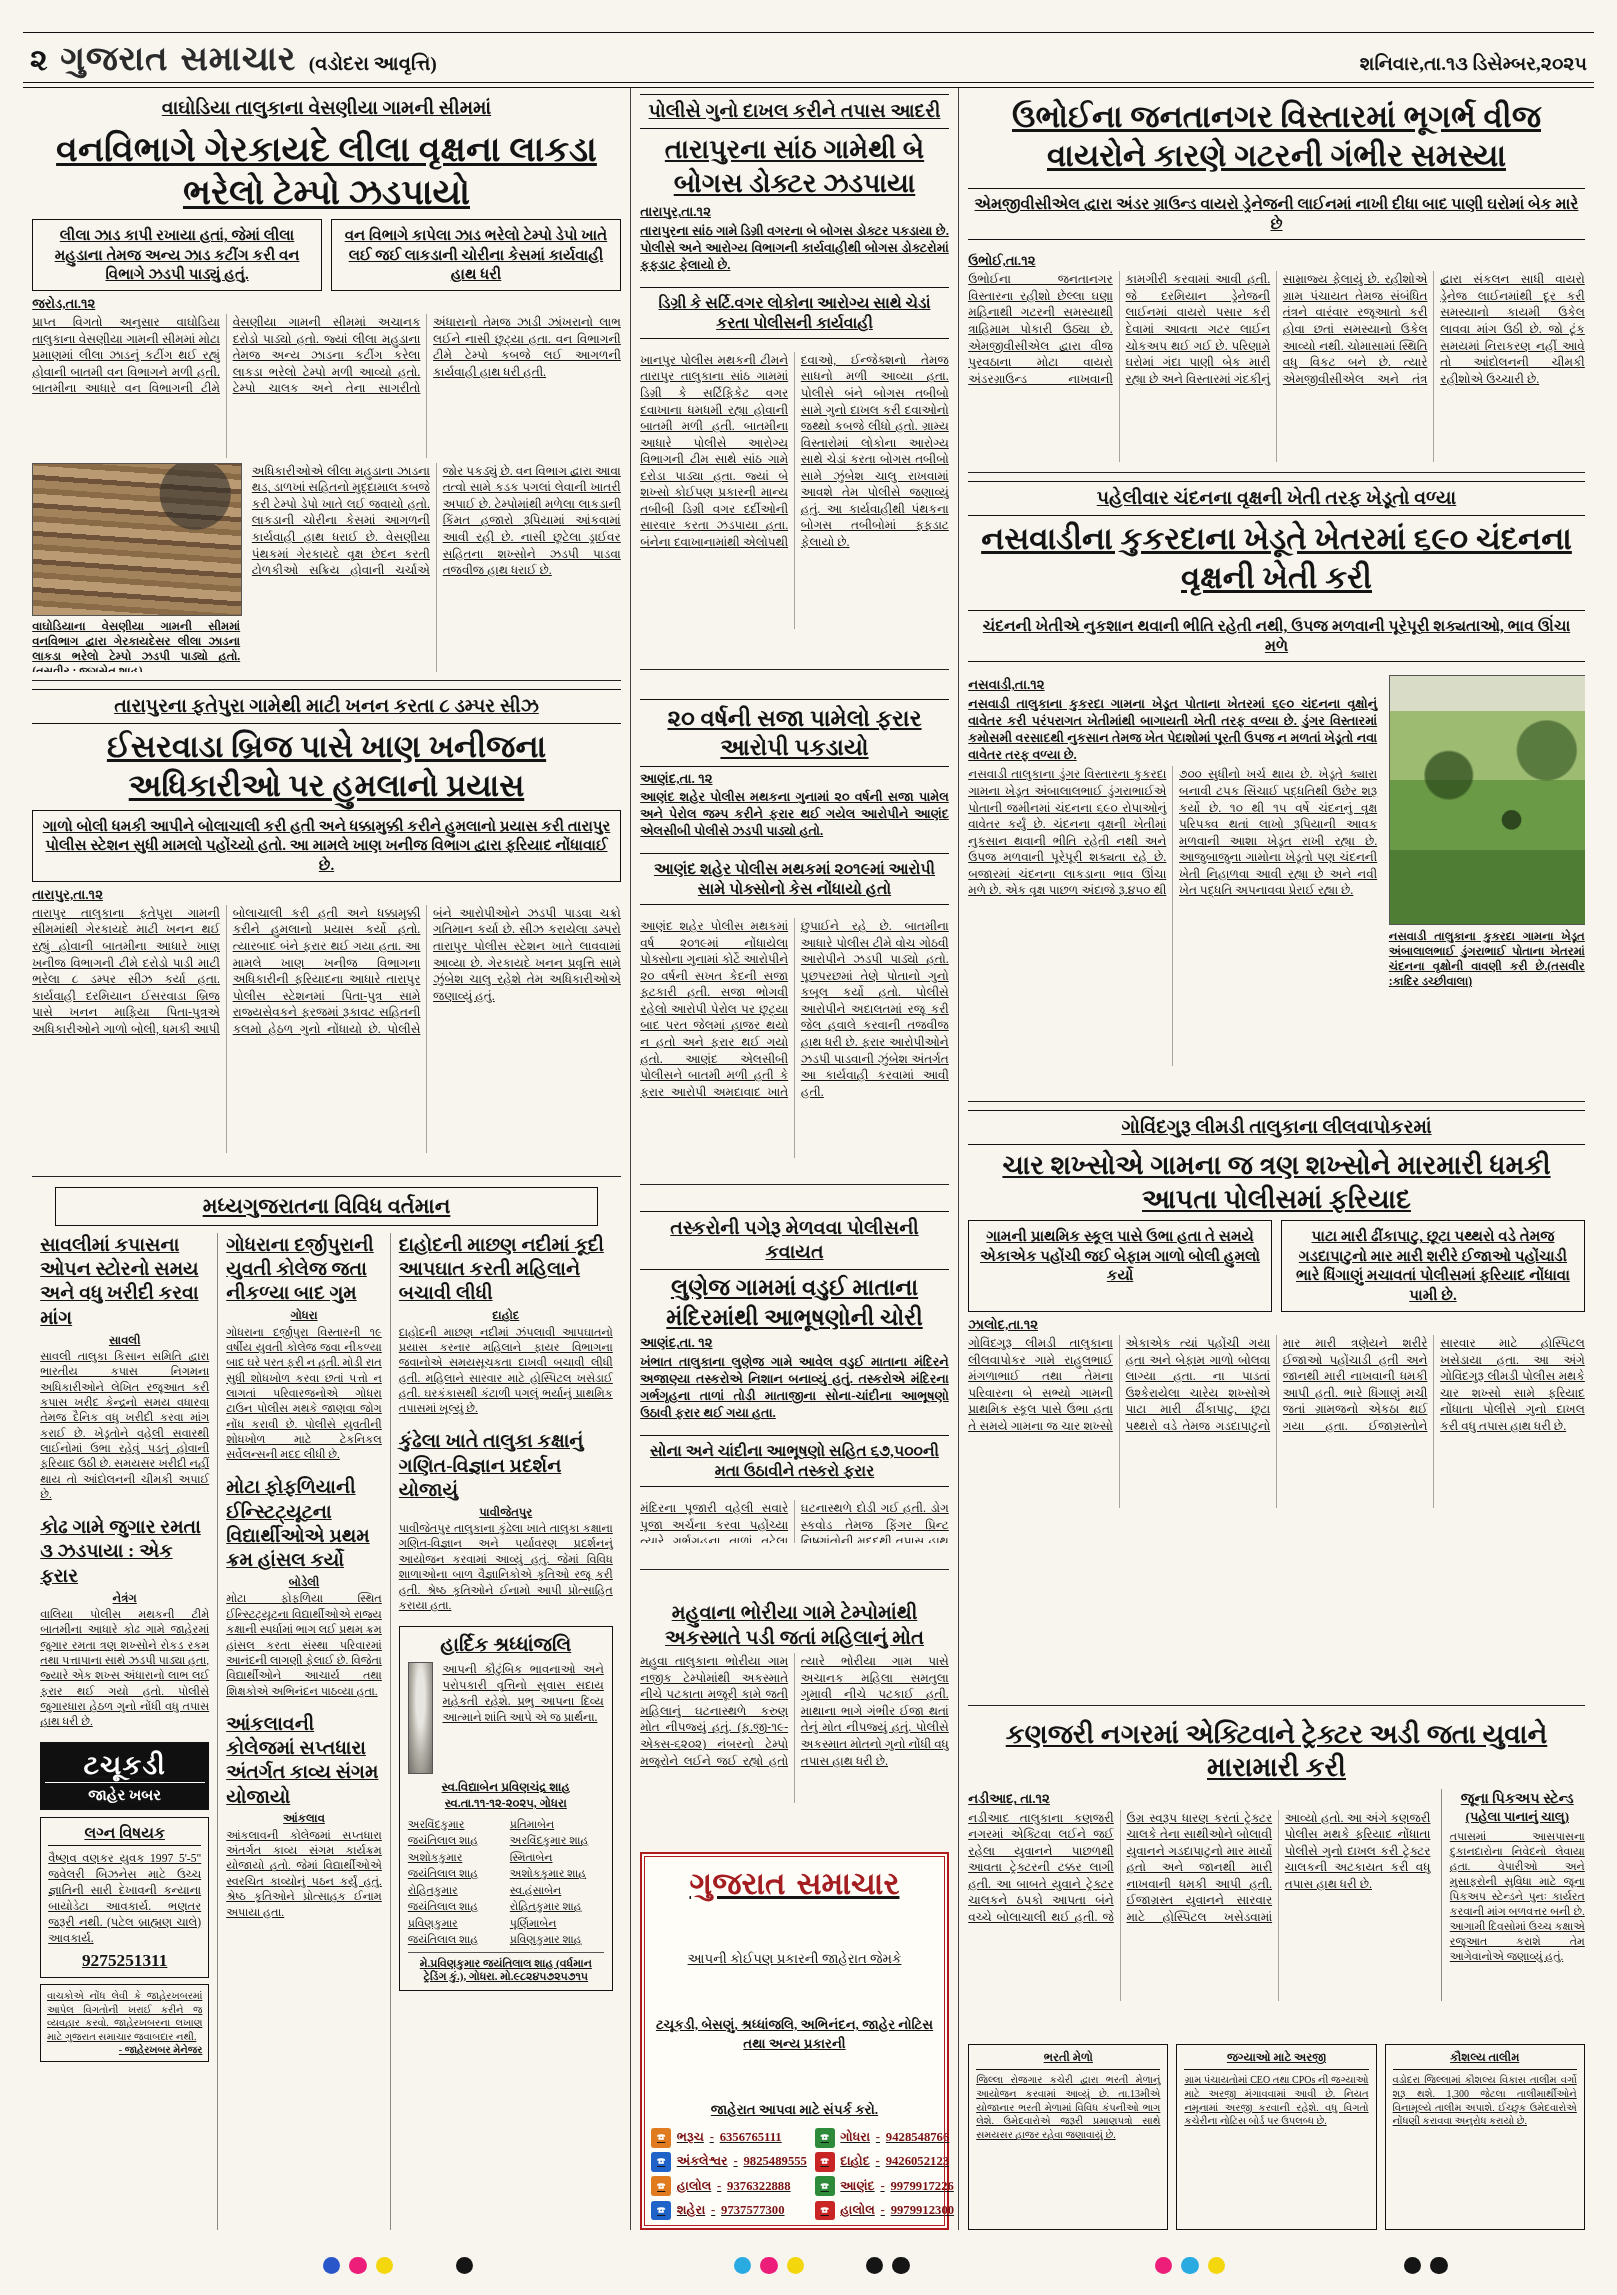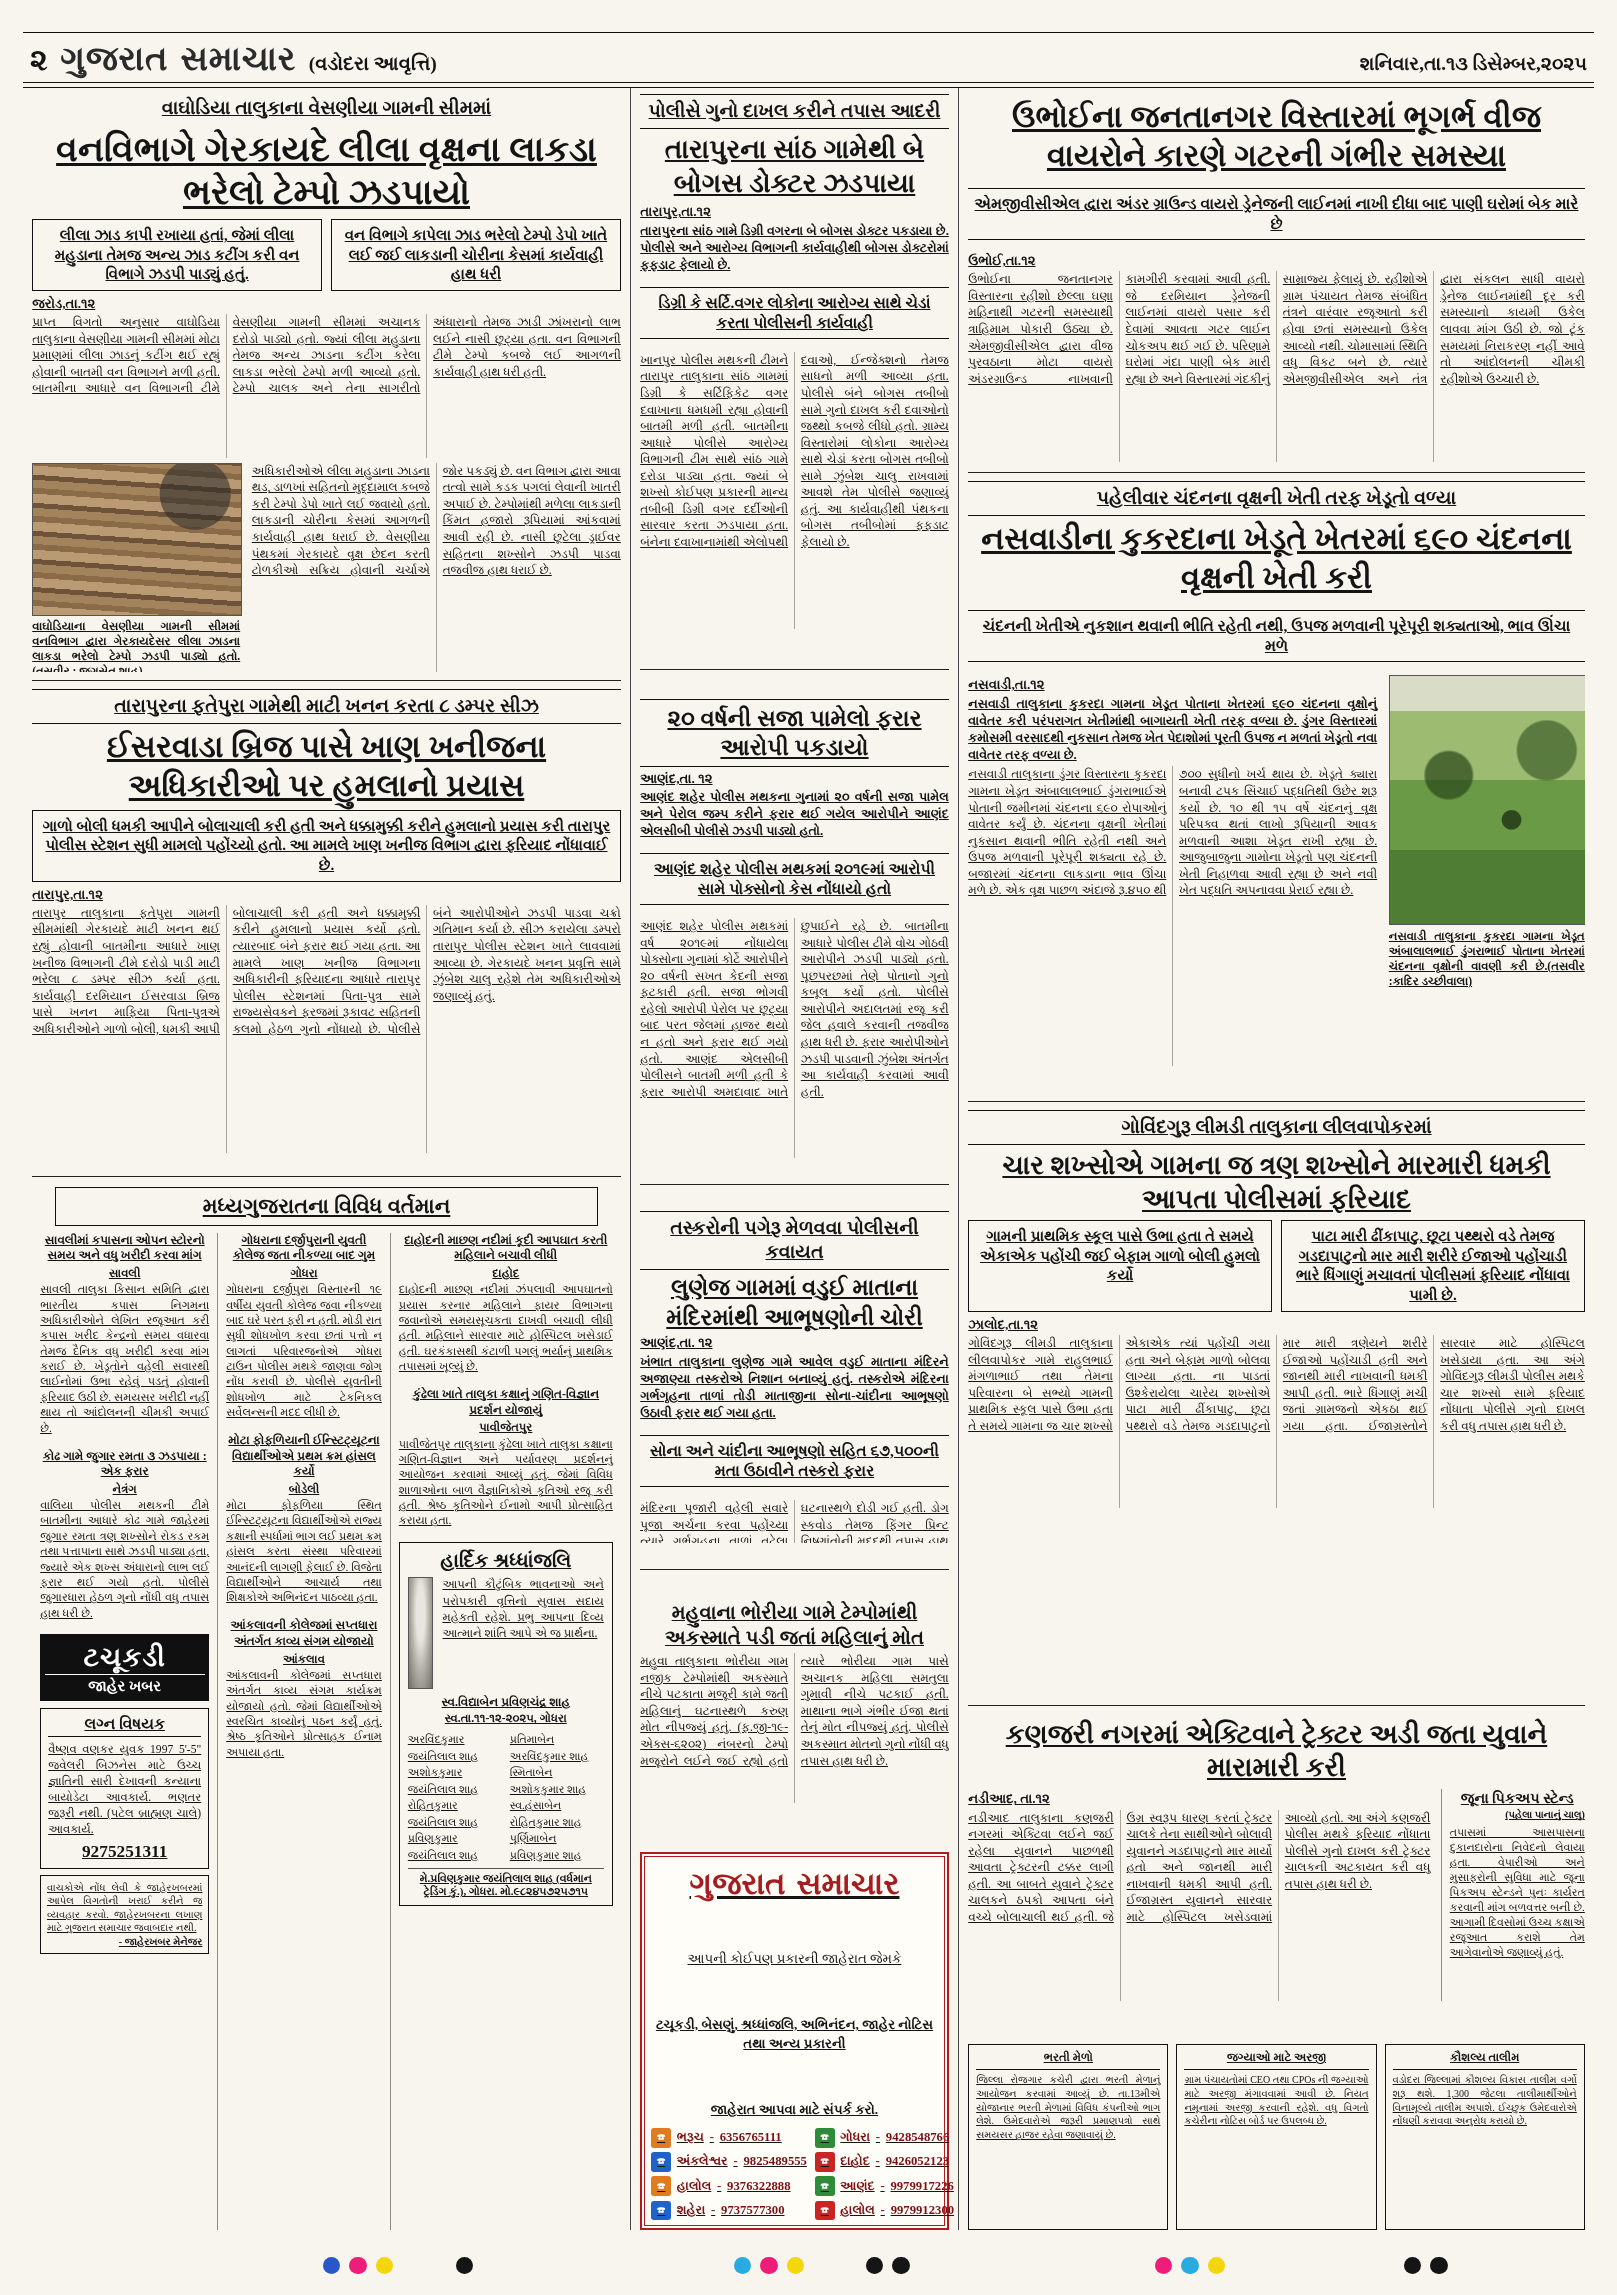--- a/index.html
+++ b/index.html
@@ -62,21 +62,21 @@
   .timber-photo-wrap{width:208px; flex:0 0 auto;}
   .chandan-grid{display:flex; gap:11.6px;}
   .chandan-photo-wrap{width:196px; flex:0 0 auto;}
   
   .madhya{flex:1; display:flex; flex-direction:column;}
   .madhya-head{border:1.4px solid #111; font-size:21px; font-weight:bold; text-align:center; padding:5.8px 0; margin:2.3px 23px 7px;}
   .madhya-cols{display:grid; grid-template-columns:185px 1fr 231px; flex:1; overflow:hidden;}
   .m-col{padding:0 8px; overflow:hidden;}
   .m-col + .m-col{border-left:0.6px solid #8f8a80;}
   .m-item{margin-bottom:12.7px;}
-  .m-title{font-size:12px; font-weight:bold; text-align:center; line-height:1.28; margin-bottom:3.5px;}
+  .m-title{font-size:19px; font-weight:bold; line-height:1.28; margin-bottom:3.5px;}
   .m-place{font-size:11.6px; font-weight:bold; text-align:center; margin-bottom:2.3px;}
   .m-body{font-size:11.3px; line-height:1.36; text-align:justify;}
   
   .tchukdi-box{background:#101010; color:#fff; text-align:center; padding:8px 4.6px 5.8px; margin:5.8px 0 7px;}
   .tchukdi-line1{font-size:26.6px; font-weight:bold; letter-spacing:1.2px;}
   .tchukdi-line2{font-size:15px; font-weight:bold; margin-top:1px; border-top:0.6px solid #fff; padding-top:3.5px;}
   .marriage{border:1.2px solid #111; padding:5.8px 7px; margin-bottom:5.8px;}
   .marriage-title{font-size:15.6px; font-weight:bold; text-align:center; border-bottom:0.9px solid #111; padding-bottom:3.5px; margin-bottom:4.6px;}
   .marriage-body{font-size:11.6px; line-height:1.38; text-align:justify;}
   .marriage-phone{font-size:17.3px; font-weight:bold; text-align:center; margin-top:4.6px;}
@@ -98,21 +98,21 @@
   .gs-ad-line{font-size:13.3px; text-align:center; line-height:1.4;margin-top:48px;}
   .gs-ad-line.bold{font-weight:bold;}
   .gs-contacts{display:grid; grid-template-columns:1fr 1fr; gap:4.6px 8px; margin-top:8px;}
   .gs-contact{display:flex; align-items:center; gap:5.8px; font-size:12.7px; font-weight:bold; color:#7a1113;}
   .gs-ic{width:19.6px; height:19.6px; flex:0 0 auto; display:flex; align-items:center; justify-content:center; color:#fff; font-size:11.6px; border-radius:2.9px;}
   .ic0{background:#e07b1f;} .ic1{background:#2e8b3a;} .ic2{background:#1f63c9;} .ic3{background:#c92525;}
   
   .kanjari-body{display:grid; grid-template-columns:1fr 144px; gap:10.4px;}
   .pickup{border-left:0.6px solid #8f8a80; padding-left:8px;}
   .pickup-title{font-size:14.4px; font-weight:bold; text-align:center; line-height:1.25;}
-  .pickup-cont{font-size:10px; font-weight:bold; text-align:right; margin:2.3px 0 3.5px;}
+  .pickup-cont{font-size:13px; font-weight:bold; text-align:center; margin:2.3px 0 3.5px;}
   .pickup-body{font-size:11px; line-height:1.36; text-align:justify;}
   .notices{display:grid; grid-template-columns:1fr 1fr 1fr; gap:8px; margin-top:7px;}
   .notice{border:1.2px solid #111; padding:5.8px 7px; font-size:10px; line-height:1.38; text-align:justify; height:173px; overflow:hidden;}
   .notice-title{font-weight:bold; text-align:center; font-size:11.6px; margin-bottom:3.5px; border-bottom:0.6px solid #111; padding-bottom:2.3px;}
   
   .footer{position:absolute; left:0; right:0; bottom:15px; height:26.6px;}
   .dotgroup{position:absolute; top:3.5px; display:flex; gap:9.2px;}
   .dot{width:17.3px; height:17.3px; border-radius:50%;}
   .dot.blue{background:#2956c9;} .dot.cyan{background:#29abe2;}
   .dot.magenta{background:#ec1e79;} .dot.yellow{background:#f3d60b;} .dot.black{background:#151515;}

